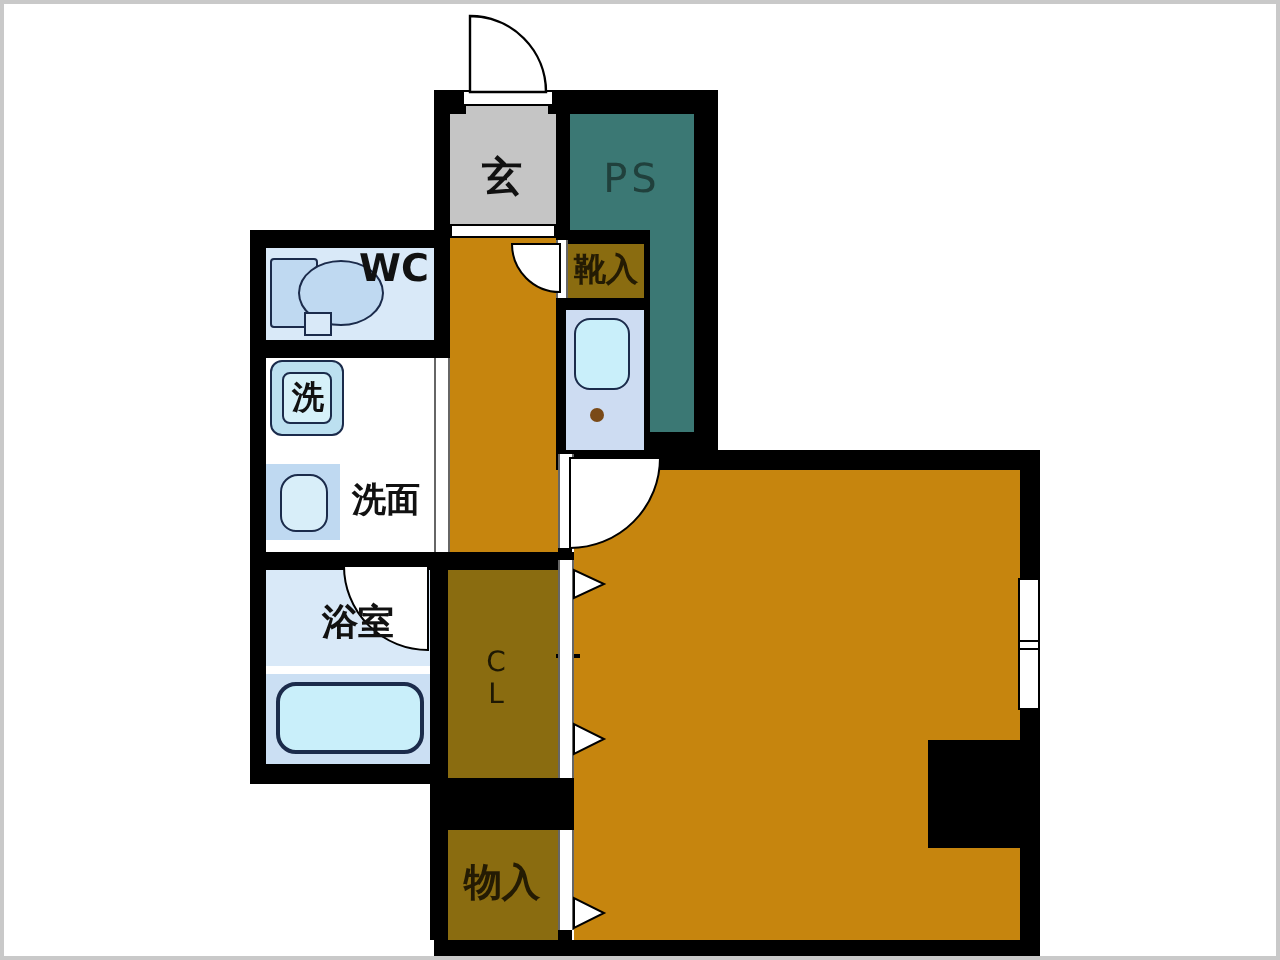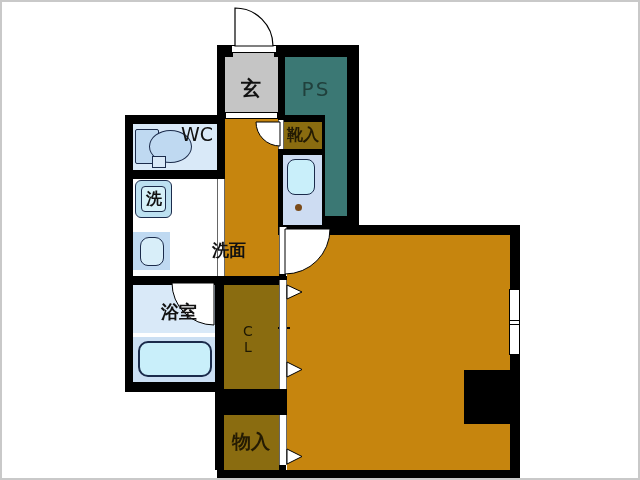--- a/index.html
+++ b/index.html
@@ -99,22 +99,22 @@
     <path d="M278,120 L254,120 A24,24 0 0 0 278,144 Z" fill="#ffffff" stroke="#000" stroke-width="1"></path>
     <path d="M212,281 L170,281 A42,42 0 0 0 212,323 Z" fill="#ffffff" stroke="#000" stroke-width="1"></path>
     <path d="M283,227 L283,272 A45,45 0 0 0 328,227 Z" fill="#ffffff" stroke="#000" stroke-width="1"></path>
     <polygon points="285,283 285,297 300,290" fill="#ffffff" stroke="#000" stroke-width="1"></polygon>
     <polygon points="285,360 285,375 300,367.5" fill="#ffffff" stroke="#000" stroke-width="1"></polygon>
     <polygon points="285,447 285,462 300,454.5" fill="#ffffff" stroke="#000" stroke-width="1"></polygon>
   </svg>
 
   <div class="label" style="left:249px;top:86px;font-size:20px;">玄</div>
   <div class="label" style="left:314px;top:87px;font-size:20px;color:var(--pslabel);font-weight:500;letter-spacing:2px;">PS</div>
-  <div class="label" style="left:195px;top:133px;font-size:19px;font-weight:400;">WC</div>
+  <div class="label" style="left:195px;top:133px;font-size:19px;font-weight:700;">WC</div>
   <div class="label" style="left:152px;top:197px;font-size:16px;">洗</div>
-  <div class="label" style="left:191px;top:249px;font-size:17px;margin-left:36px;">洗面</div>
+  <div class="label" style="left:191px;top:249px;font-size:17px;">洗面</div>
   <div class="label" style="left:177px;top:310px;font-size:18px;">浴室</div>
   <div class="label" style="left:301px;top:133px;font-size:16px;color:#241b03;">靴入</div>
   <div class="label" style="left:246px;top:338px;font-size:14px;color:#1e1803;font-weight:500;">C
 L</div>
   <div class="label" style="left:249px;top:440px;font-size:19px;color:#241b03;">物入</div>
 
 </div>
 
 </body></html>

